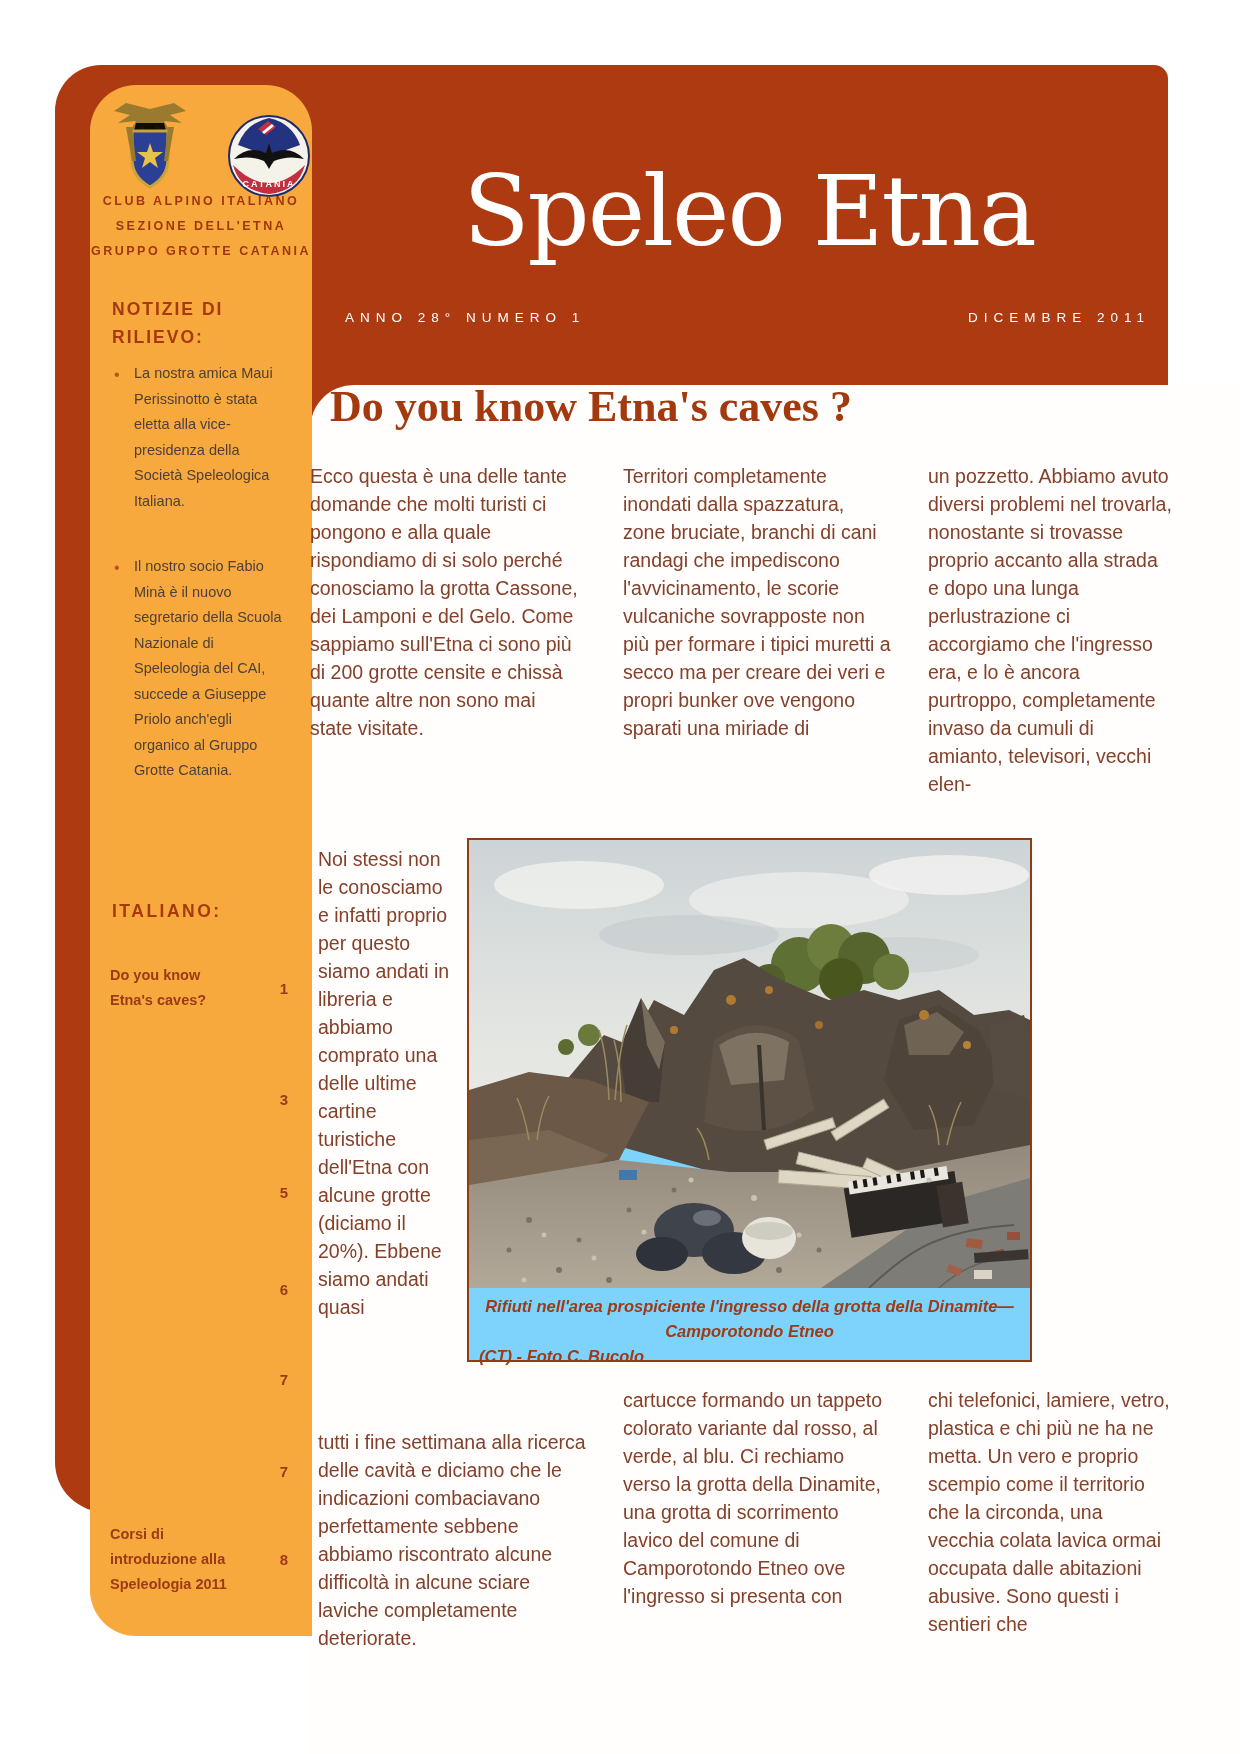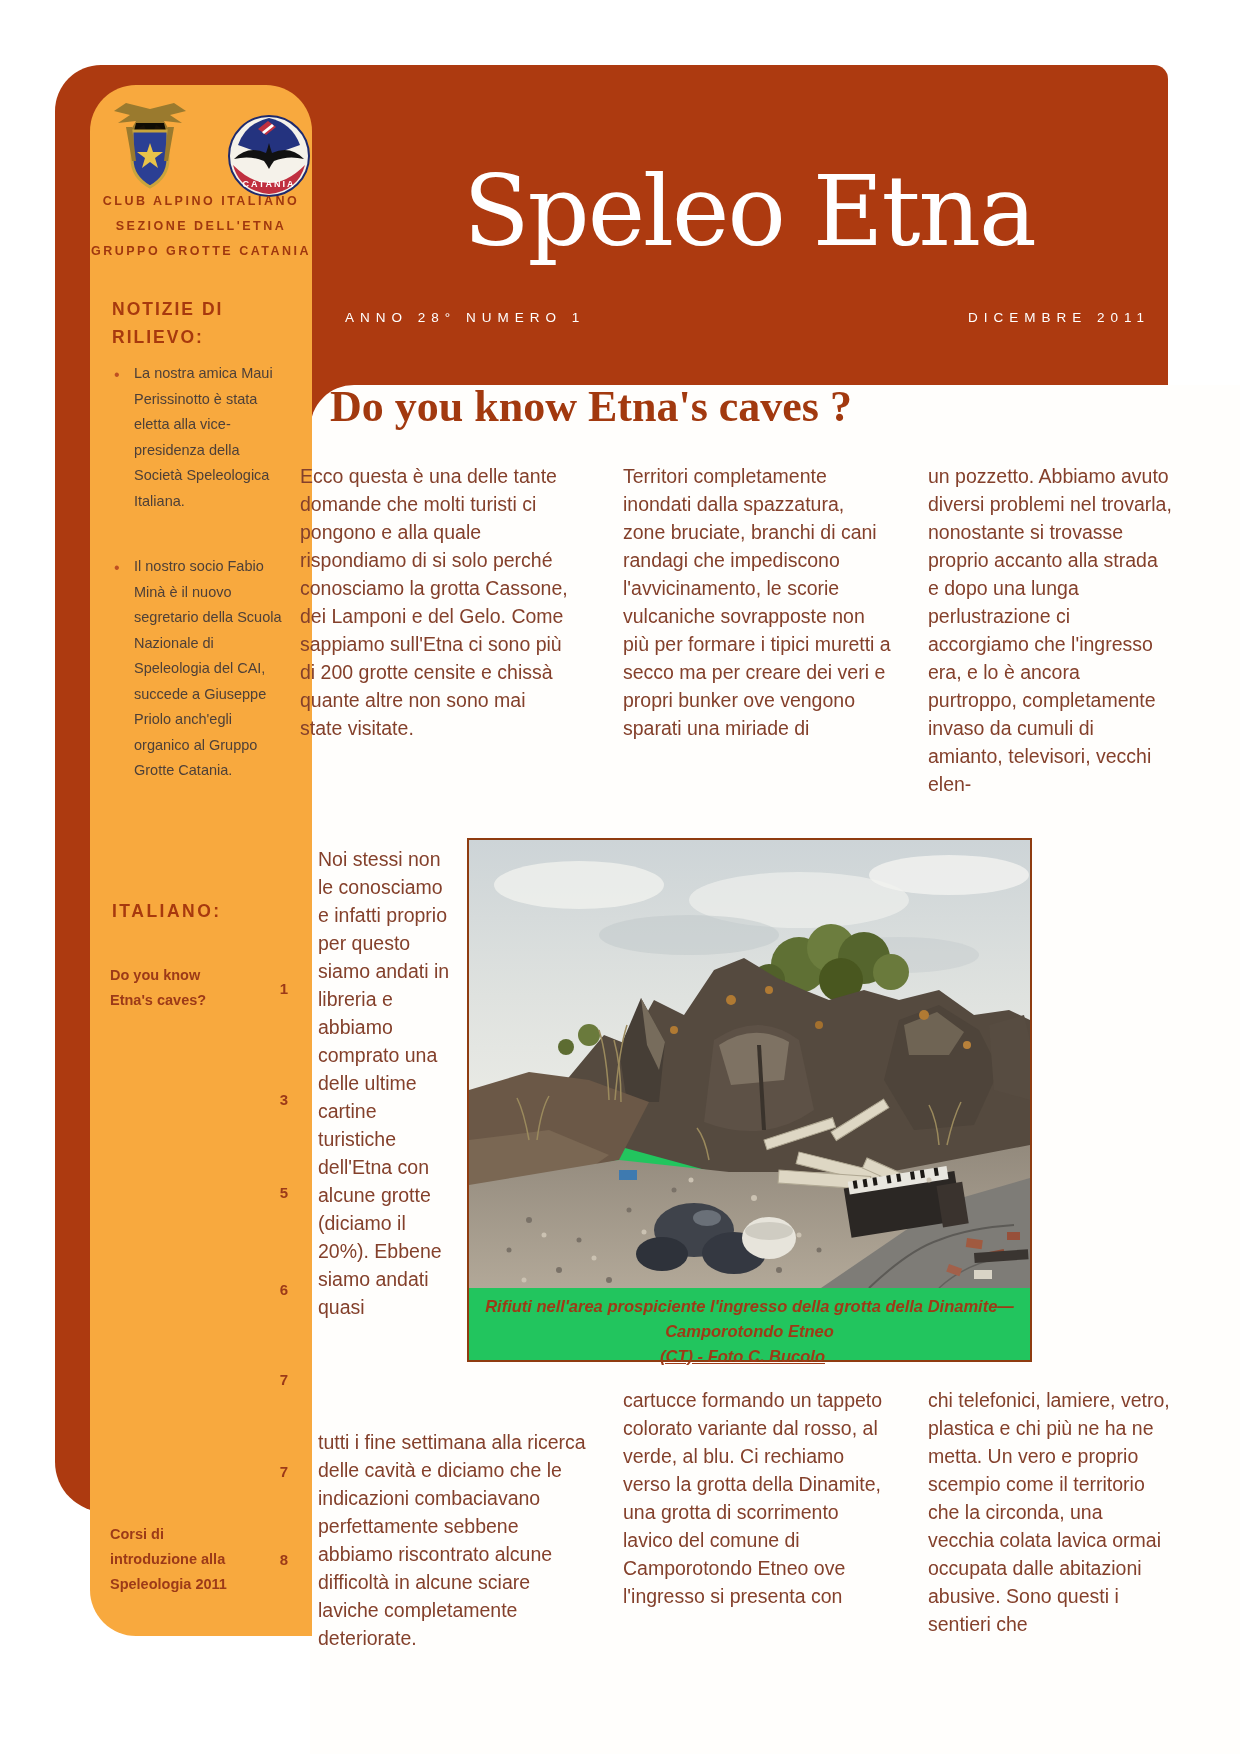--- a/index.html
+++ b/index.html
@@ -42,35 +42,35 @@
   
   .masthead-title{position:absolute;left:330px;top:128px;width:838px;height:168px;
                   line-height:168px;text-align:center;color:#ffffff;
                   font-family:"DejaVu Serif",serif;font-size:97px;letter-spacing:-2px;}
   .issue-row{position:absolute;left:345px;top:310px;width:805px;display:flex;
              justify-content:space-between;color:#ffffff;font-size:13.5px;letter-spacing:6px;}
   
   .headline{position:absolute;left:330px;top:381px;width:880px;color:#a2390f;
             font-family:Liberation Serif, serif;font-weight:bold;font-size:44px;}
   .body-col{position:absolute;color:#84402b;font-size:19.5px;line-height:28px;}
-  .col1-top{left:300px;top:462px;width:268px;}
+  .col1-top{left:310px;top:462px;width:268px;}
   .col2-top{left:623px;top:462px;width:268px;}
   .col3-top{left:928px;top:462px;width:245px;}
   .col1-wrap{left:318px;top:845px;width:132px;}
   .col1-bottom{left:318px;top:1428px;width:268px;}
   .col2-bottom{left:623px;top:1386px;width:268px;}
   .col3-bottom{left:928px;top:1386px;width:245px;}
   
-  .figure{position:absolute;left:467px;top:838px;width:565px;height:524px;background:#22c55e;
+  .figure{position:absolute;left:467px;top:838px;width:565px;height:524px;background:#7dd3fc;
           border:2px solid #8f3c10;box-sizing:border-box;}
   .photo{display:block;width:561px;height:448px;}
   .fig-caption{padding:6px 10px 0 10px;color:#9e3a16;font-weight:bold;font-style:italic;
                font-size:16.5px;line-height:25px;}
   .fig-caption .cap1{display:block;text-align:center;}
-  .fig-caption .cap2{display:block;text-align:center;padding-right:14px;text-decoration:underline;}
+  .fig-caption .cap2{display:block;text-align:left;padding-right:14px;}
 </style>
 </head>
 <body>
 
 <div class="page">
 
   <div class="red-frame"></div>
   <div class="content-bg"></div>
 
   <div class="masthead-title">Speleo Etna</div>

